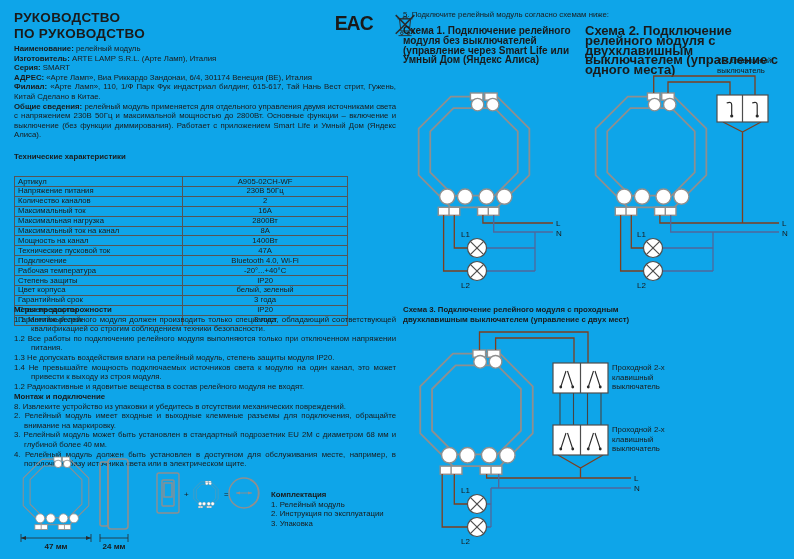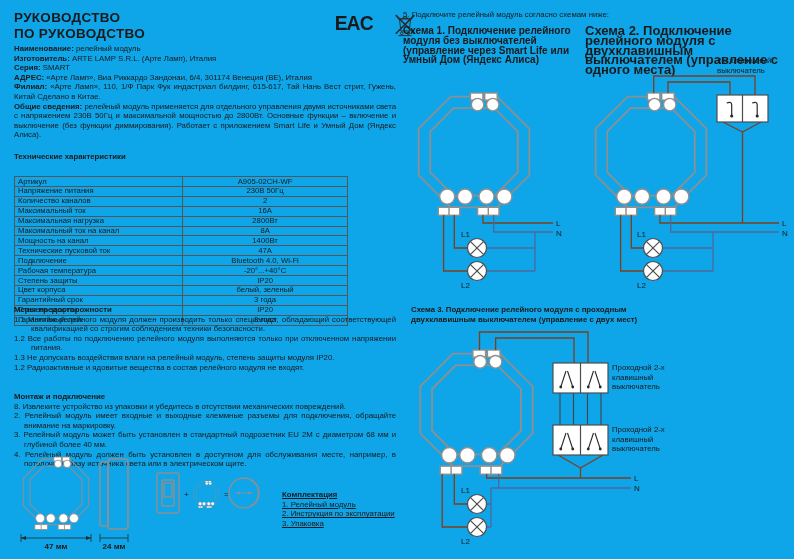--- a/index.html
+++ b/index.html
@@ -19,27 +19,27 @@
   table{border-collapse:collapse;width:100%;font-size:7.7px;}
   td{border:1px solid #555;padding:0.5px 3px;line-height:7.9px;}
   td.k{width:50.5%;}
   td.v{text-align:center;}
   
   .precautions{left:14px;top:293px;width:382px;font-size:7.8px;line-height:9.6px;}
   .mounting{left:14px;top:380px;width:382px;font-size:7.8px;line-height:9.6px;}
   .hang17{padding-left:17px;text-indent:-17px;text-align:justify;}
   .hang10{padding-left:10px;text-indent:-10px;text-align:justify;}
   
-  .package{left:282px;top:478px;width:130px;font-size:7.8px;line-height:9.8px;text-decoration:underline;}
+  .package{left:271px;top:478px;width:130px;font-size:7.8px;line-height:9.8px;}
   
   .rightcol{left:403px;top:0;width:391px;height:559px;}
   .intro{left:0;top:10px;width:380px;font-size:7.8px;}
   .s1title{left:0;top:26px;width:178px;font-size:10px;font-weight:bold;line-height:9.8px;}
   .s2title{left:182px;top:26px;width:200px;font-size:13px;font-weight:bold;line-height:9.8px;}
-  .s3title{left:8px;top:305px;width:270px;font-size:7.8px;font-weight:bold;line-height:9.8px;}
+  .s3title{left:0;top:305px;width:270px;font-size:7.8px;font-weight:bold;line-height:9.8px;}
   .swlabel{font-size:7.8px;line-height:9.6px;}
   .sw2{left:314px;top:56px;width:80px;}
   .sw3a{left:209px;top:363px;width:90px;}
   .sw3b{left:209px;top:425px;width:90px;}
   svg text{font-family:"Liberation Sans",sans-serif;font-size:8px;fill:#1a1a1a;}
   svg text.dim{font-weight:bold;}
 </style>
 </head>
 <body>
 
@@ -168,20 +168,21 @@
           </tr>
       </tbody>
     </table>
   </div>
 
   <div class="abs precautions">
     <div class="sec-head">Меры предосторожности</div>
     <div class="hang17">1.1 Монтаж релейного модуля должен производить только специалист, обладающий соответствующей квалификацией со строгим соблюдением техники безопасности.</div>
     <div class="hang17">1.2 Все работы по подключению релейного модуля выполняются только при отключенном напряжении питания.</div>
     <div class="hang17">1.3 Не допускать воздействия влаги на релейный модуль, степень защиты модуля IP20.</div>
+    <div class="hang17">1.4 Не превышайте мощность подключаемых источников света к модулю на один канал, это может привести к выходу из строя модуля.</div>
     <div class="hang17">1.2 Радиоактивные и ядовитые вещества в состав релейного модуля не входят.</div>
   </div>
 
   <div class="abs mounting">
     <div class="sec-head">Монтаж и подключение</div>
     <div class="hang10">8. Извлеките устройство из упаковки и убедитесь в отсутствии механических повреждений.</div>
     <div class="hang10">2. Релейный модуль имеет входные и выходные клеммные разъемы для подключения, обращайте внимание на маркировку.</div>
     <div class="hang10">3. Релейный модуль может быть установлен в стандартный подрозетник EU 2M с диаметром 68 мм и глубиной более 40 мм.</div>
     <div class="hang10">4. Релейный модуль должен быть установлен в доступном для обслуживания месте, например, в потолочную базу источника света или в электрическом щите.</div>
   </div>

